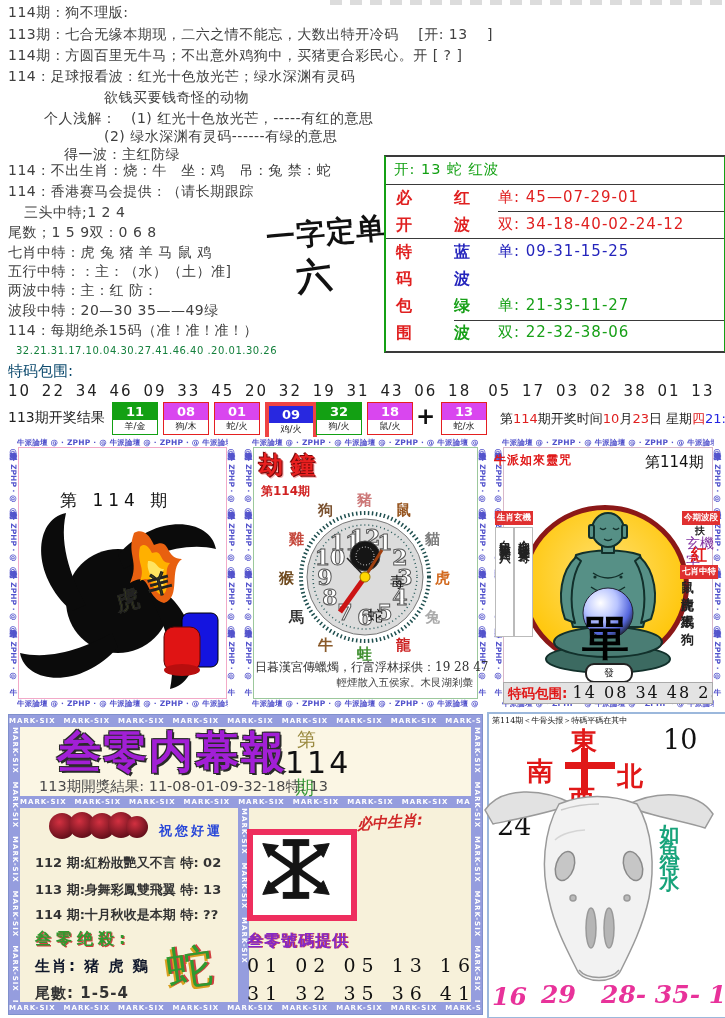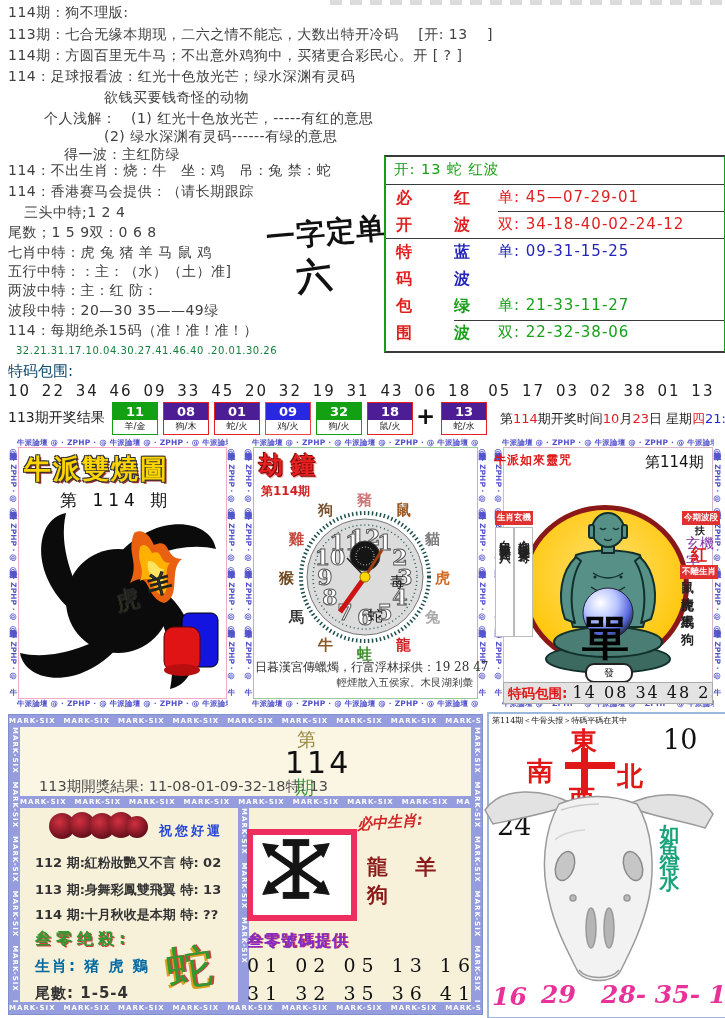--- a/index.html
+++ b/index.html
@@ -37,22 +37,22 @@
   #gl3{left:0;right:0;top:81px}#gl4{left:68px;right:0;top:163px}
   
   #bwl{left:8px;top:362px;font-size:15px;font-weight:normal;color:#0c4a6e}
   #bwn{left:8px;top:382px;font-size:15px;color:#222;letter-spacing:2px;word-spacing:4px;white-space:pre}
   
   #reslab{left:8px;top:409px;font-size:14px;color:#222}
   .ball{position:absolute;top:402px;width:44px;height:31px;text-align:center;background:#fff}
   .ball .n{display:block;height:17px;line-height:17px;color:#fff;font-weight:bold;font-size:13px}
   .ball .z{display:block;height:12px;line-height:12px;font-size:9px;color:#222}
   .bg-g{border:1px solid #13a013}.bg-g .n{background:#13a013}
-  .bg-r{border:1px solid #e42020}.bg-r .n{background:#4c1d95}
-  .bg-b{border:1px solid #ef4444}.bg-b .n{background:#2828e0}
+  .bg-r{border:1px solid #e42020}.bg-r .n{background:#d946ef}
+  .bg-b{border:4px solid #ef4444}.bg-b .n{background:#2828e0}
   #b0{left:112px}#b1{left:163px}#b2{left:214px}#b3{left:265px}#b4{left:316px}#b5{left:367px}#b6{left:441px}
   #plus{left:416px;top:403px;font-size:23px;font-weight:bold;color:#111}
   #nextline{left:500px;top:410px;font-size:13px;white-space:pre}
   #nextline .k{color:#222}#nextline .r{color:#e02020}#nextline .b{color:#2424e0}
   
   .panel{position:absolute;top:437px;height:272px;background:#fff}
   #p1{left:8px;width:229px}#p2{left:243px;width:245px}#p3{left:493px;width:230px}
   .bt-h{position:absolute;left:9px;right:9px;height:9px;font-size:7.5px;font-weight:bold;color:#5353cc;
         white-space:nowrap;overflow:hidden;letter-spacing:.2px;line-height:9px}
   .bt-top{top:1px}.bt-bot{bottom:1px}
@@ -127,21 +127,21 @@
   #bli1{position:absolute;left:288px;top:12px;font-size:19px;color:#9a8a40;font-family:"DejaVu Serif",serif}
   #bli2{position:absolute;left:276px;top:30px;font-size:30px;color:#111;letter-spacing:3px}
   #bli3{position:absolute;left:286px;top:60px;font-size:19px;color:#3a9a3a;font-family:"DejaVu Serif",serif}
   #blres{position:absolute;left:30px;top:62px;font-size:14.5px;color:#4a4a4a}
   #roses{position:absolute;left:40px;top:95px}
   #blgreet{position:absolute;left:150px;top:107px;font-size:13px;font-weight:bold;color:#2847d8;letter-spacing:3px}
   .hist{position:absolute;left:26px;font-size:13px;font-weight:bold;color:#333}
   #h0{top:139px}#h1{top:166px}#h2{top:191px}
   #blkill{position:absolute;left:26px;top:214px;font-size:16px;font-weight:bold;letter-spacing:5px;
           color:#2f9a2f;text-shadow:1px 1px 0 #d04040}
-  #blzo{position:absolute;left:26px;top:242px;font-size:15px;font-weight:bold;color:#0369a1;letter-spacing:2px}
+  #blzo{position:absolute;left:26px;top:242px;font-size:15px;font-weight:bold;color:#0f172a;letter-spacing:2px}
   #bltail{position:absolute;left:26px;top:269px;font-size:15px;font-weight:bold;color:#333;letter-spacing:1px}
   #blsnake{position:absolute;left:158px;top:222px;font-size:46px;font-family:"DejaVu Serif",serif;
     color:#2f9a2f;transform:rotate(-8deg);text-shadow:2px 0 0 #d04040,-2px 2px 0 #d8a020}
   #blmust{position:absolute;left:348px;top:98px;font-size:15px;font-weight:bold;font-style:italic;
           color:#d02828;transform:rotate(-4deg)}
   #pinkbox{position:absolute;left:238px;top:114px;width:98px;height:80px;background:#fff;
            border:6px solid #ee2e5e}
   #blmz{position:absolute;left:358px;top:138px;font-size:21px;font-weight:bold;color:#8b1a1a;letter-spacing:10px}
   #blprov{position:absolute;left:238px;top:216px;font-size:16px;font-weight:bold;color:#8428c8;
           letter-spacing:1px;text-shadow:1px 0 0 #d04040}
@@ -251,21 +251,20 @@
   <span class="z">蛇/水</span>
   </div>
 <div class="abs" id="nextline"><span class="k">第</span><span class="r">114</span><span class="k">期开奖时间</span><span class="r">10</span><span class="k">月</span><span class="r">23</span><span class="k">日 星期</span><span class="r">四</span><span class="b">21:30</span></div>
 
 <div class="panel" id="p1">
   <div class="bt-h bt-top">牛派論壇 @ · ZPHP · @ 牛派論壇 @ · ZPHP · @ 牛派論壇 @ · ZPHP · @ 牛派論壇 @ · ZPHP · @ 牛</div>
   <div class="bt-h bt-bot">牛派論壇 @ · ZPHP · @ 牛派論壇 @ · ZPHP · @ 牛派論壇 @ · ZPHP · @ 牛派論壇 @ · ZPHP · @ 牛</div>
   <div class="bt-v bt-left">牛派論壇 @ · ZPHP · @ 牛派論壇 @ · ZPHP · @ 牛派論壇 @ · ZPHP · @ 牛派論壇 @ · ZPHP · @ 牛</div>
   <div class="bt-v bt-right">牛派論壇 @ · ZPHP · @ 牛派論壇 @ · ZPHP · @ 牛派論壇 @ · ZPHP · @ 牛派論壇 @ · ZPHP · @ 牛</div>
   <div class="pinner"></div>
-  <div id="p1title">牛派雙燒圖</div>
   <div id="p1issue">第 114 期</div>
   <svg id="p1svg" width="216" height="186" viewBox="0 0 216 186">
     <g fill="#0b0b0b">
       <circle cx="104" cy="94" r="52"></circle>
       <path d="M104,48 C140,6 196,10 202,42 C168,34 132,50 110,62 Z"></path>
       <path d="M150,94 C192,130 188,186 156,192 C164,158 148,122 136,100 Z" transform="translate(0,-10)"></path>
       <path d="M104,140 C68,182 12,178 6,146 C40,154 76,138 98,126 Z"></path>
       <path d="M58,94 C16,58 20,2 52,-4 C44,30 60,66 72,88 Z" transform="translate(0,10)"></path>
     </g>
     <path d="M120,26 C112,48 126,54 116,76 C138,62 130,90 150,96 C168,90 154,62 168,52 C150,52 158,30 140,38 C134,24 126,22 120,26 Z" fill="#e86010"></path>
@@ -374,40 +373,41 @@
       <circle cx="108" cy="66" r="1.6" fill="#12302b"></circle>
     <circle cx="95" cy="102" r="25" fill="url(#ballg)" stroke="#223"></circle>
   </svg>
   <span class="rtag" id="p3ltag">生肖玄機</span>
   <div class="vbox" id="p3v1">白姐推算是四八</div>
   <div class="vbox" id="p3v2">今期特碼奇又奇</div>
   <span class="rtag" id="p3rtag1">今期波段</span>
   <div id="p3fu">扶</div>
   <div id="p3xjz">玄機字</div>
   <div id="p3hong">紅</div>
-  <span class="rtag" id="p3rtag2">不離生肖</span>
+  <span class="rtag" id="p3rtag2">七肖中特</span>
   <div class="anim" id="an0">鼠 虎</div>
   <div class="anim" id="an1">龍 馬</div>
   <div class="anim" id="an2">猴 狗</div>
   <div id="p3big">單</div>
   <div id="p3badge">發</div>
   <div id="p3bar">
     <span class="lab">特码包围:</span>
     <span class="num">14 08 34 48 25 18</span>
   </div>
 </div>
 
 <div id="bl">
   <div class="mx mx-h" id="mxt">MARK-SIX　MARK-SIX　MARK-SIX　MARK-SIX　MARK-SIX　MARK-SIX　MARK-SIX　MARK-SIX　MARK-SIX　MARK-SIX　MARK-SIX　MARK-SIX</div>
   <div class="mx mx-h" id="mxb">MARK-SIX　MARK-SIX　MARK-SIX　MARK-SIX　MARK-SIX　MARK-SIX　MARK-SIX　MARK-SIX　MARK-SIX　MARK-SIX　MARK-SIX　MARK-SIX</div>
   <div class="mx mx-v" id="mxl">MARK-SIX　MARK-SIX　MARK-SIX　MARK-SIX　MARK-SIX　MARK-SIX　MARK-SIX　MARK-SIX　MARK-SIX　MARK-SIX　MARK-SIX　MARK-SIX</div>
   <div class="mx mx-v" id="mxr">MARK-SIX　MARK-SIX　MARK-SIX　MARK-SIX　MARK-SIX　MARK-SIX　MARK-SIX　MARK-SIX　MARK-SIX　MARK-SIX　MARK-SIX　MARK-SIX</div>
   <div id="blhead"></div>
   <div class="mx mx-h" id="mxm">MARK-SIX　MARK-SIX　MARK-SIX　MARK-SIX　MARK-SIX　MARK-SIX　MARK-SIX　MARK-SIX　MARK-SIX　MARK-SIX　MARK-SIX　MARK-SIX</div>
   <div id="mxd">MARK-SIX　MARK-SIX　MARK-SIX　MARK-SIX　MARK-SIX　MARK-SIX　MARK-SIX　MARK-SIX　MARK-SIX　MARK-SIX　MARK-SIX　MARK-SIX</div>
+  <div id="bltitle">叁零内幕報</div>
   <div id="bli1">第</div>
   <div id="bli2">114</div>
   <div id="bli3">期</div>
   <div id="blres">113期開獎結果: 11-08-01-09-32-18特: 13</div>
   <svg id="roses" width="100" height="32" viewBox="0 0 100 32">
     <defs>
         <radialGradient id="rg" cx="40%" cy="35%" r="70%">
       <stop offset="0%" stop-color="#d23040"></stop>
           <stop offset="100%" stop-color="#5c0d18"></stop>
         </radialGradient>
@@ -438,21 +438,20 @@
         <line x1="44" y1="32" x2="18" y2="50" stroke-width="6"></line>
         <line x1="44" y1="32" x2="70" y2="50" stroke-width="6"></line>
         <polygon points="10,6 26,8 16,20"></polygon>
           <polygon points="78,6 62,8 72,20"></polygon>
         <polygon points="10,58 26,56 16,44"></polygon>
           <polygon points="78,58 62,56 72,44"></polygon>
         <circle cx="44" cy="32" r="6"></circle>
       </g>
     </svg>
   </div>
-  <div id="blmz">龍 羊 狗</div>
   <div id="blprov">叁零號碼提供</div>
   <div class="blnum" id="bln0">01 02 05 13 16 17 21 26</div>
   <div class="blnum" id="bln1">31 32 35 36 41 43 46 47</div>
 </div>
 
 <div id="br">
   <div id="brhead">第114期＜牛骨头报＞特碼平碼在其中</div>
   <div class="brnumk" id="n10">10</div>
   <div class="dirc" id="de">東</div>
   <div class="dirc" id="ds">南</div>

